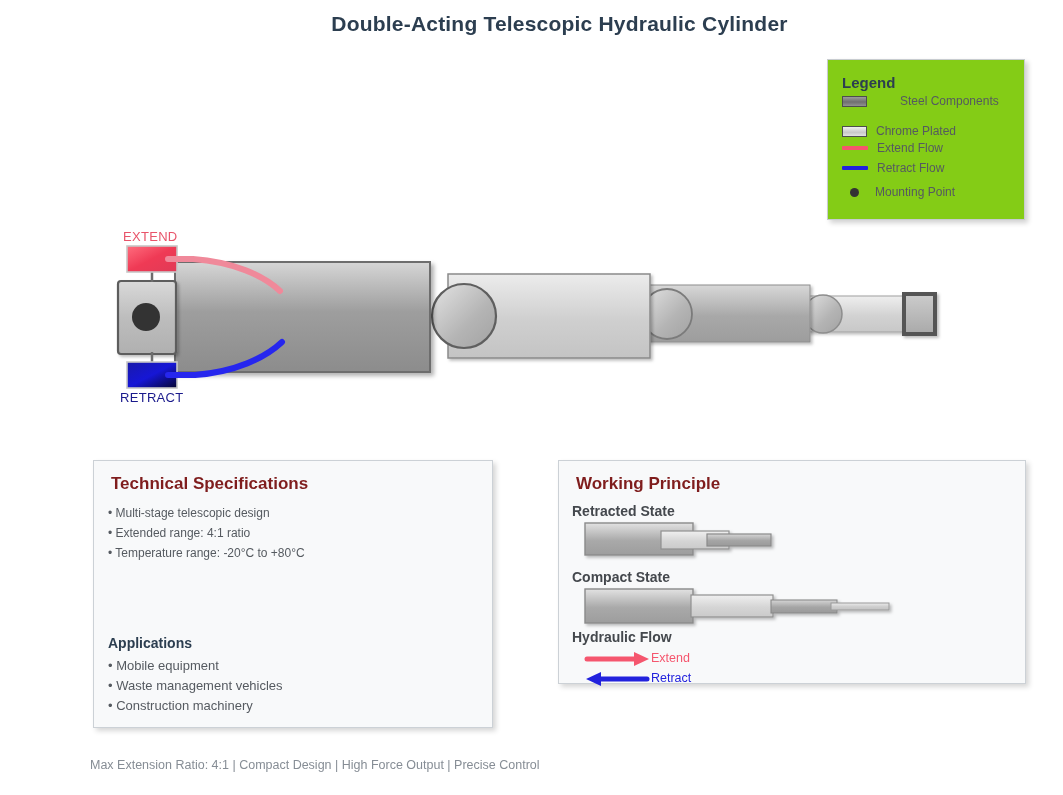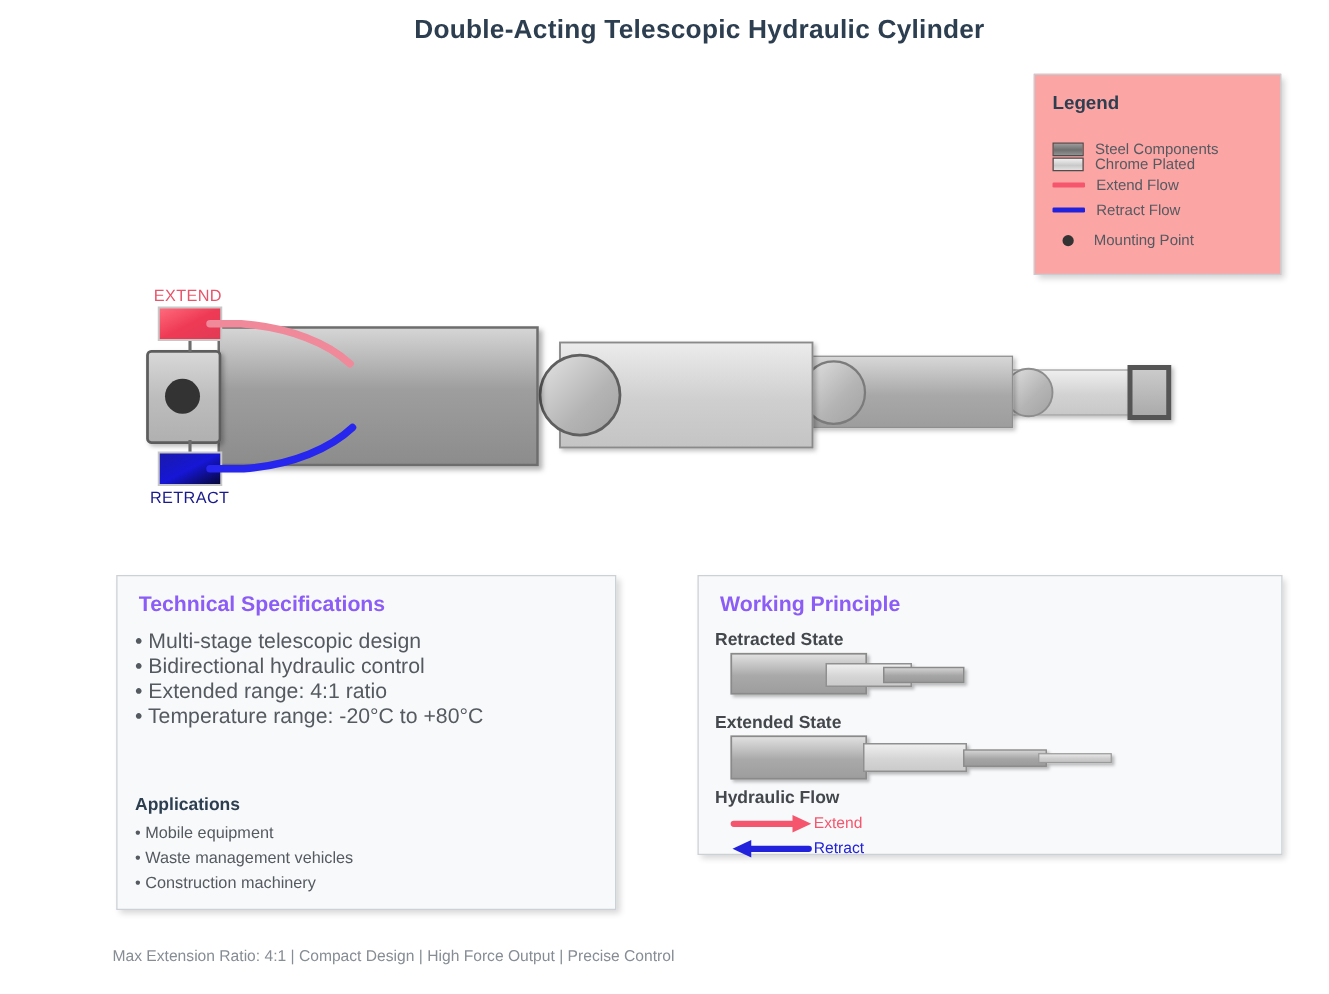--- a/index.html
+++ b/index.html
@@ -32,21 +32,21 @@
     letter-spacing: 0.2px;
   }
 
   
   .legend-box {
     position: absolute;
     left: 799px;
     top: 59px;
     width: 198px;
     height: 161px;
-    background: #fca5a5;
+    background: #84cc16;
     border: 1px solid #c8ccd0;
     box-shadow: 3px 3px 5px rgba(0,0,0,0.18);
     box-sizing: border-box;
   }
   .legend-title {
     position: absolute;
     left: 14px;
     top: 14px;
     font-size: 15px;
     font-weight: bold;
@@ -134,32 +134,32 @@
     top: 460px;
     width: 468px;
     height: 224px;
   }
   .panel-title {
     position: absolute;
     left: 17px;
     top: 13px;
     font-size: 17px;
     font-weight: bold;
-    color: #8b5cf6;
+    color: #7f1d1d;
   }
   .spec-list {
     position: absolute;
     left: 14px;
     top: 42px;
     margin: 0;
     padding: 0;
     list-style: none;
   }
   .spec-list li {
-    font-size: 17px;
+    font-size: 12px;
     color: #555a60;
     line-height: 20px;
     white-space: nowrap;
   }
   .subhead {
     position: absolute;
     left: 14px;
     top: 174px;
     font-size: 14px;
     font-weight: bold;
@@ -207,21 +207,21 @@
 </head>
 <body>
 
 <div class="page">
 
   <div id="page-title">Double-Acting Telescopic Hydraulic Cylinder</div>
 
   <div class="legend-box">
     <div class="legend-title">Legend</div>
 
-    <div class="legend-row" style="top:51px;">
+    <div class="legend-row" style="top:33px;gap:24px;">
       <span class="sw-box sw-steel"></span>
       <span class="legend-label">Steel Components</span>
     </div>
 
     <div class="legend-row" style="top:63px;">
       <span class="sw-box sw-chrome"></span>
       <span class="legend-label">Chrome Plated</span>
     </div>
 
     <div class="legend-row" style="top:80px;">
@@ -334,37 +334,36 @@
     <path d="M 140 375 L 167 375 C 207 372 237 358 254 342" stroke="#2626ee" stroke-width="6" fill="none" stroke-linecap="round"></path>
   </svg>
 
   <div class="port-label" id="extend-port-label">EXTEND</div>
   <div class="port-label" id="retract-port-label">RETRACT</div>
 
   <div class="panel" id="specs-panel">
     <div class="panel-title">Technical Specifications</div>
     <ul class="spec-list">
       <li>• Multi-stage telescopic design</li>
-      <li>• Bidirectional hydraulic control</li>
       <li>• Extended range: 4:1 ratio</li>
       <li>• Temperature range: -20°C to +80°C</li>
     </ul>
     <div class="subhead">Applications</div>
     <ul class="app-list">
       <li>• Mobile equipment</li>
       <li>• Waste management vehicles</li>
       <li>• Construction machinery</li>
     </ul>
   </div>
 
   <div class="panel" id="principle-panel">
     <div class="panel-title">Working Principle</div>
 
     <div class="state-label" id="retracted-label">Retracted State</div>
-    <div class="state-label" id="extended-label">Extended State</div>
+    <div class="state-label" id="extended-label">Compact State</div>
     <div class="state-label" id="flow-label">Hydraulic Flow</div>
 
     <svg style="position:absolute; left:0; top:0;" width="468" height="268" viewBox="0 0 468 268">
       <defs>
         <linearGradient id="pBody" x1="0" y1="0" x2="0" y2="1">
           <stop offset="0%" stop-color="#e2e2e2"></stop>
           <stop offset="55%" stop-color="#a9a9a9"></stop>
           <stop offset="100%" stop-color="#9d9d9d"></stop>
         </linearGradient>
         <linearGradient id="pSeg1" x1="0" y1="0" x2="0" y2="1">

